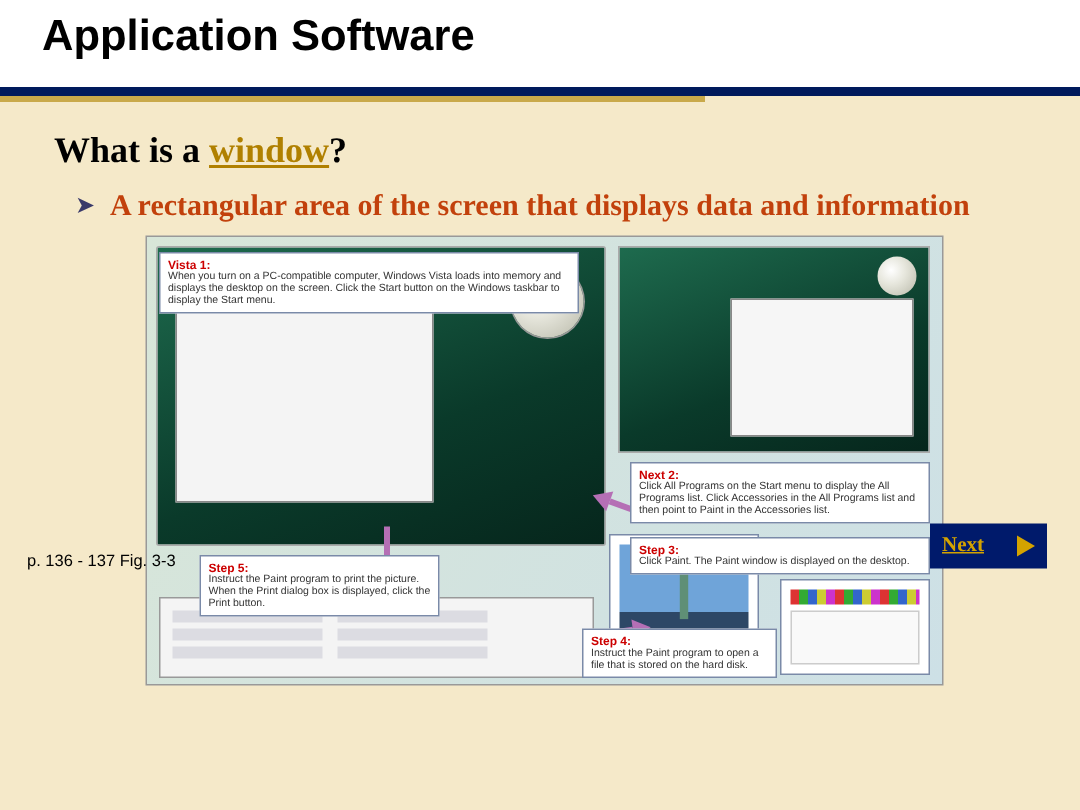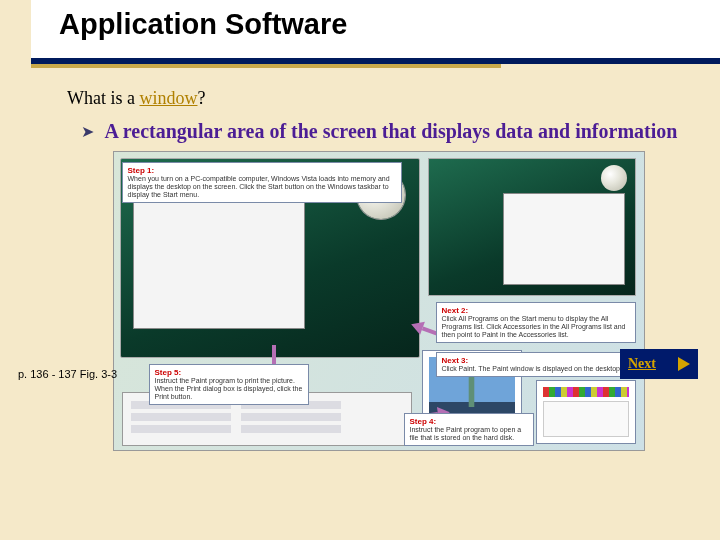--- a/index.html
+++ b/index.html
@@ -8,21 +8,20 @@
     height: 540px;
     background: #f5e9c9;
     font-family: "Times New Roman", serif;
     position: relative;
     overflow: hidden;
   }
   .slide {
     width: 720px;
     height: 395px;
     position: relative;
-    padding-left: 31px;
   }
   .title-area {
     padding: 8px 0 0 28px;
     background: #fff;
     height: 58px;
   }
   .title {
     font-size: 29px;
     font-weight: bold;
     font-family: Arial, sans-serif;
@@ -34,22 +33,22 @@
   }
   .rule-tan {
     height: 4px;
     background: #c9a94a;
     width: 470px;
   }
   .content {
     padding: 20px 30px 0 36px;
   }
   .question {
-    font-size: 18px;
-    font-weight: normal;
+    font-size: 24px;
+    font-weight: bold;
     color: #000;
     margin-bottom: 10px;
   }
   .question .highlight {
     color: #b08000;
     text-decoration: underline;
   }
   .bullet-row {
     display: flex;
     align-items: flex-start;
@@ -59,21 +58,21 @@
   }
   .bullet-icon {
     color: #3a3a6a;
     font-size: 16px;
     line-height: 26px;
     flex-shrink: 0;
   }
   .bullet-text {
     font-size: 20px;
     font-weight: bold;
-    color: #4c1d95;
+    color: #c2410c;
     line-height: 1.25;
   }
   .figure {
     margin: 6px auto 0 auto;
     width: 532px;
     height: 300px;
     background: linear-gradient(120deg,#d8e6d8 0%, #cde0e6 100%);
     border: 1px solid #999;
     position: relative;
     overflow: hidden;
@@ -268,29 +267,29 @@
         </div>
       <div class="dialog-card"></div>
       <div class="paint-card"></div>
 
       <div class="arrow a1"></div>
       <div class="arrow a2"></div>
       <div class="arrow a3"></div>
       <div class="arrow a4"></div>
 
       <div class="step-box step1">
-        <span class="step-label">Step 1:</span>
+        <span class="step-label">Vista 1:</span>
         <span>When you turn on a PC-compatible computer, Windows Vista loads into memory and displays the desktop on the screen. Click the Start button on the Windows taskbar to display the Start menu.</span>
       </div>
       <div class="step-box step2">
         <span class="step-label">Next 2:</span>
         <span>Click All Programs on the Start menu to display the All Programs list. Click Accessories in the All Programs list and then point to Paint in the Accessories list.</span>
       </div>
       <div class="step-box step3">
-        <span class="step-label">Next 3:</span>
+        <span class="step-label">Step 3:</span>
         <span>Click Paint. The Paint window is displayed on the desktop.</span>
       </div>
       <div class="step-box step4">
         <span class="step-label">Step 4:</span>
         <span>Instruct the Paint program to open a file that is stored on the hard disk.</span>
       </div>
       <div class="step-box step5">
         <span class="step-label">Step 5:</span>
         <span>Instruct the Paint program to print the picture. When the Print dialog box is displayed, click the Print button.</span>
       </div>

